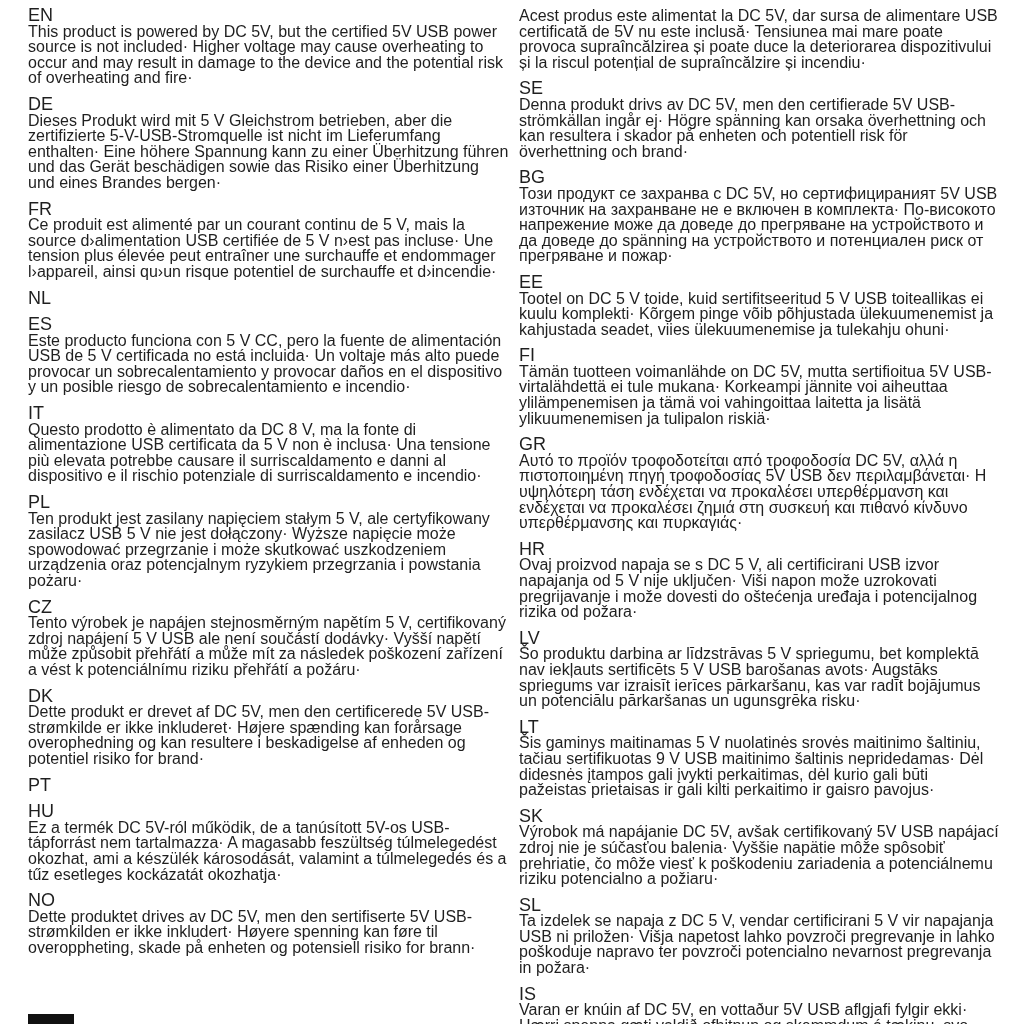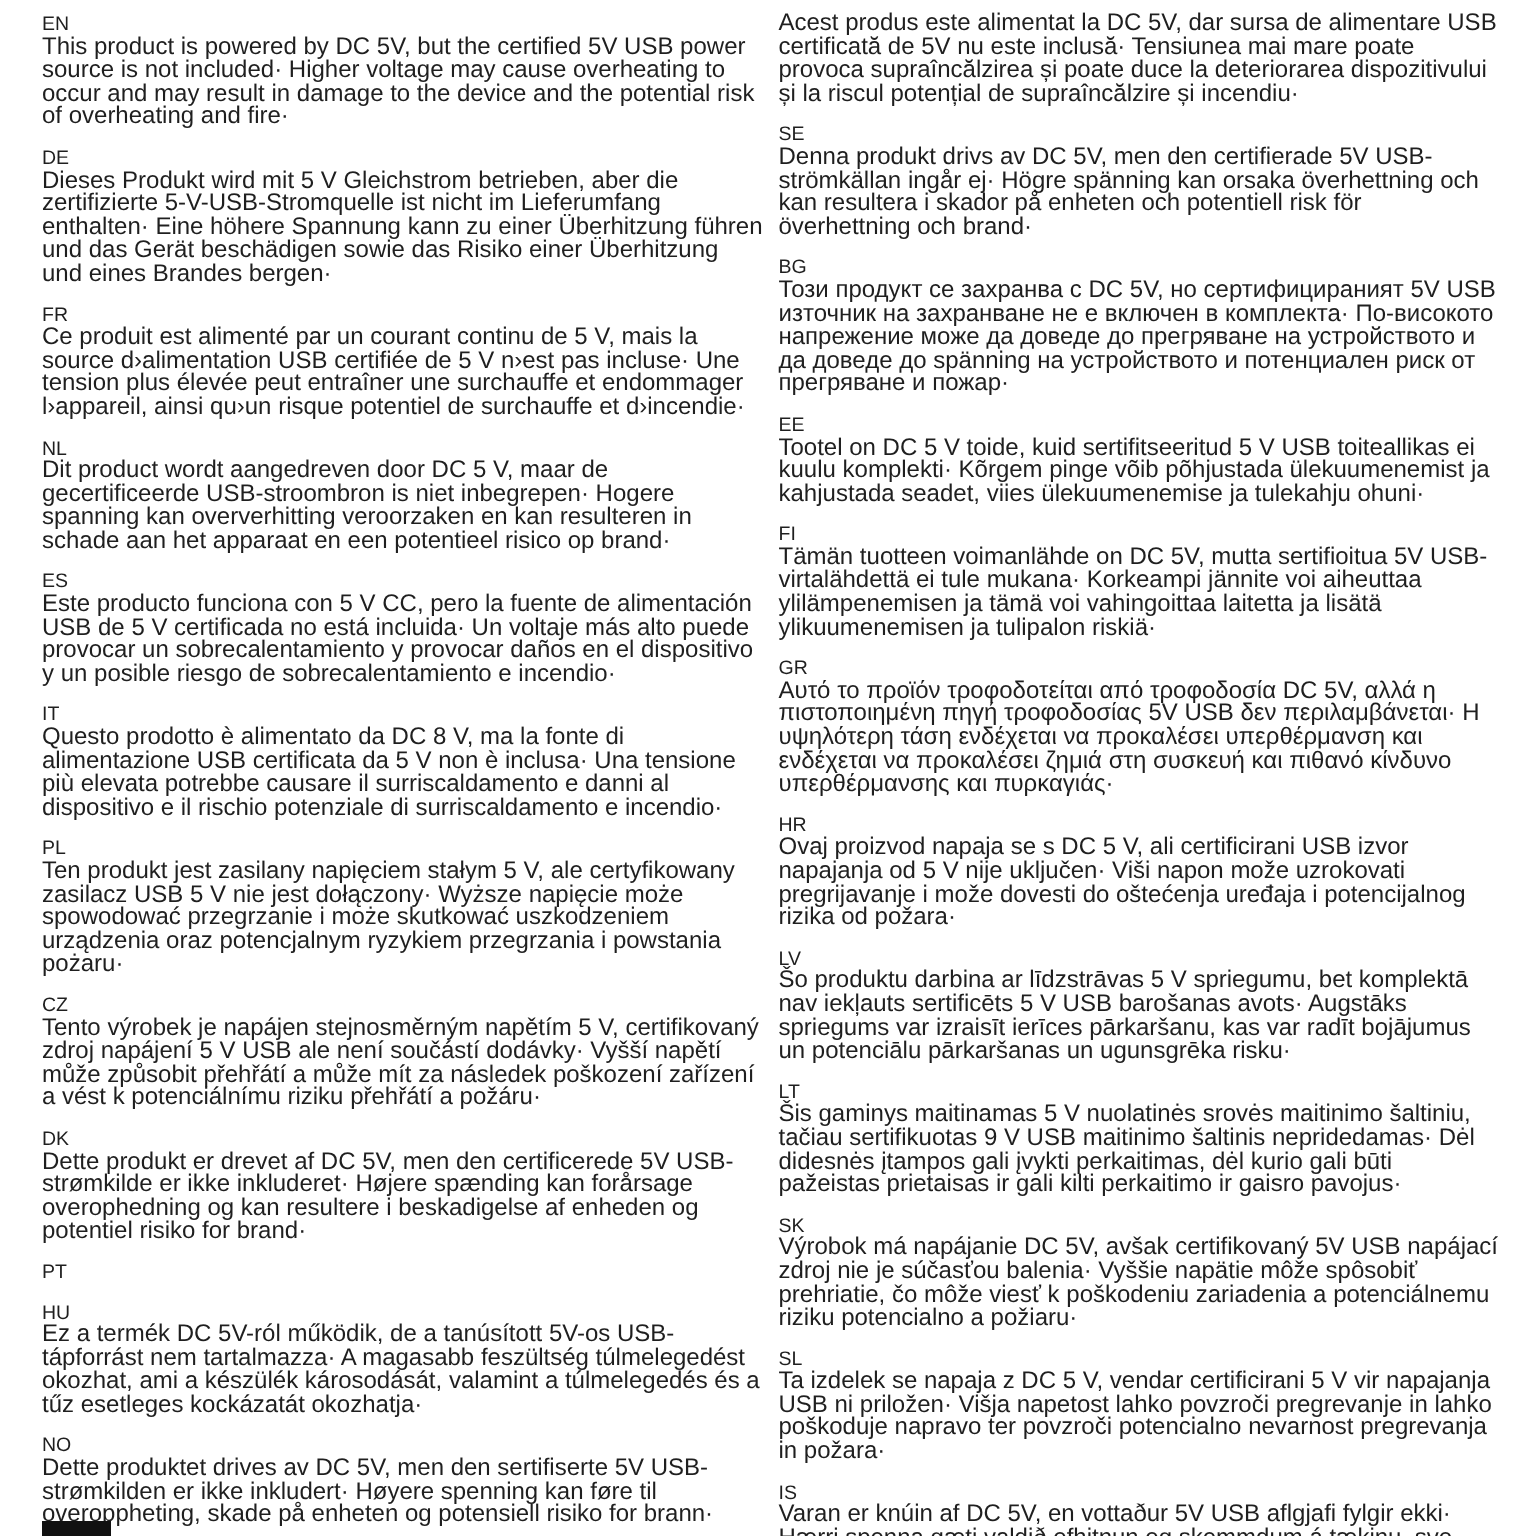--- a/index.html
+++ b/index.html
@@ -23,21 +23,21 @@
     gap: 10px;
   }
   .col {
     width: 481px;
     flex: 0 0 481px;
   }
   .block {
     margin-bottom: 11px;
   }
   .lang-code {
-    font-size: 13px;
+    font-size: 18px;
     line-height: 15.6px;
   }
   .lang-text {
     font-size: 16px;
     line-height: 15.6px;
     text-align: left;
   }
   .footer-bar {
     position: absolute;
     left: 28px;
@@ -60,21 +60,20 @@
     <div class="block">
       <div class="lang-code">DE</div>
       <div class="lang-text">Dieses Produkt wird mit 5 V Gleichstrom betrieben, aber die zertifizierte 5-V-USB-Stromquelle ist nicht im Lieferumfang enthalten· Eine höhere Spannung kann zu einer Überhitzung führen und das Gerät beschädigen sowie das Risiko einer Überhitzung und eines Brandes bergen·</div>
     </div>
     <div class="block">
       <div class="lang-code">FR</div>
       <div class="lang-text">Ce produit est alimenté par un courant continu de 5 V, mais la source d›alimentation USB certifiée de 5 V n›est pas incluse· Une tension plus élevée peut entraîner une surchauffe et endommager l›appareil, ainsi qu›un risque potentiel de surchauffe et d›incendie·</div>
     </div>
     <div class="block">
       <div class="lang-code">NL</div>
-      <div class="lang-text">Dit product wordt aangedreven door DC 5 V, maar de gecertificeerde USB-stroombron is niet inbegrepen· Hogere spanning kan oververhitting veroorzaken en kan resulteren in schade aan het apparaat en een potentieel risico op brand·</div>
     </div>
     <div class="block">
       <div class="lang-code">ES</div>
       <div class="lang-text">Este producto funciona con 5 V CC, pero la fuente de alimentación USB de 5 V certificada no está incluida· Un voltaje más alto puede provocar un sobrecalentamiento y provocar daños en el dispositivo y un posible riesgo de sobrecalentamiento e incendio·</div>
     </div>
     <div class="block">
       <div class="lang-code">IT</div>
       <div class="lang-text">Questo prodotto è alimentato da DC 8 V, ma la fonte di alimentazione USB certificata da 5 V non è inclusa· Una tensione più elevata potrebbe causare il surriscaldamento e danni al dispositivo e il rischio potenziale di surriscaldamento e incendio·</div>
     </div>
     <div class="block">

